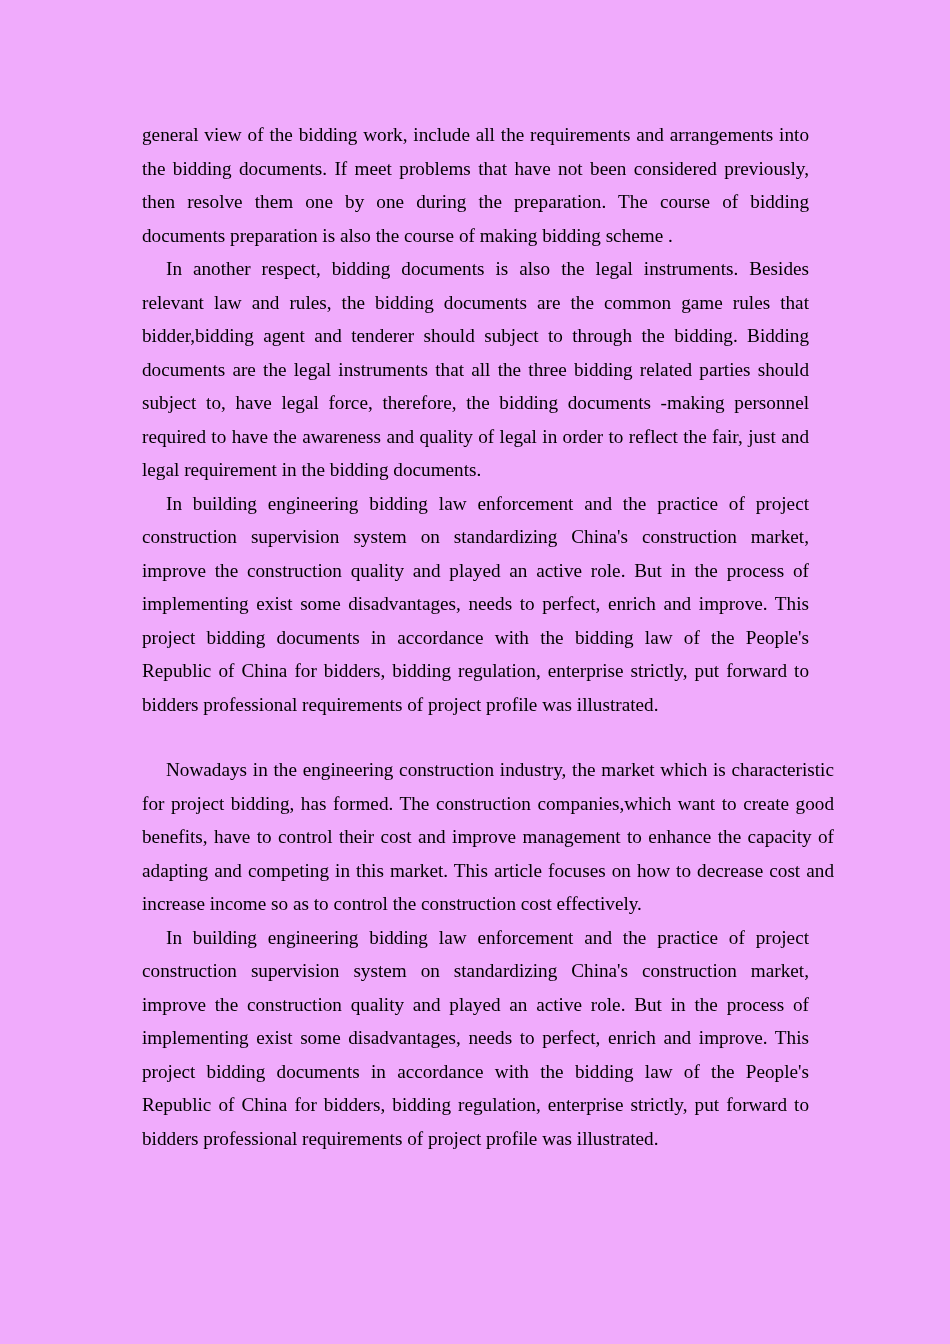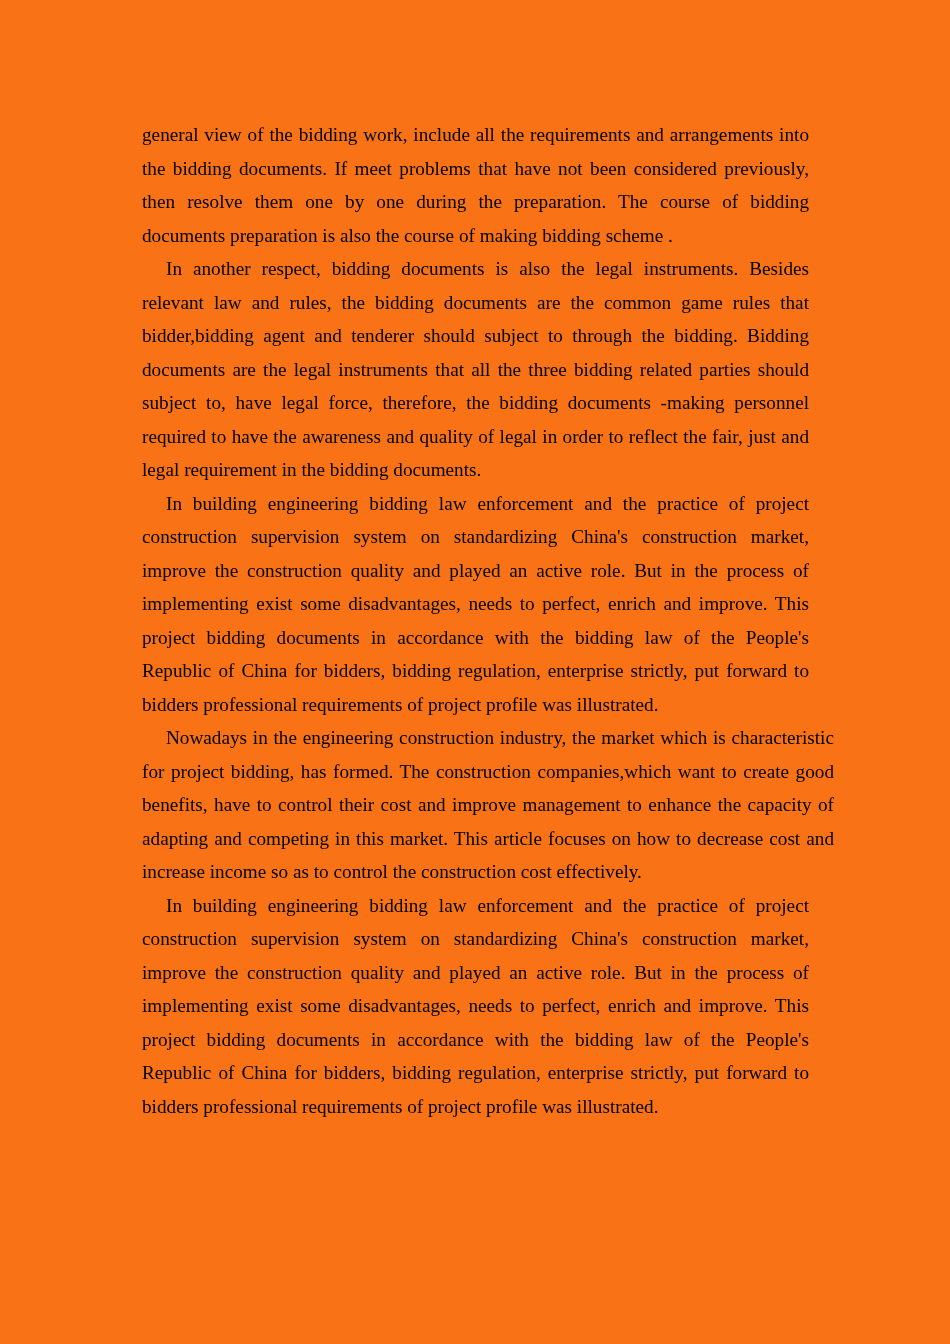--- a/index.html
+++ b/index.html
@@ -9,21 +9,21 @@
     background: #ffffff;
   }
   body {
     font-family: "Liberation Serif", "DejaVu Serif", serif;
     color: #000000;
   }
   .page {
     position: relative;
     width: 950px;
     height: 1344px;
-    background: #f97316;
+    background: #f0abfc;
     overflow: hidden;
     box-sizing: border-box;
   }
   .text-column {
     position: absolute;
     left: 142px;
     top: 118px;
     width: 667px;
   }
   .para {
@@ -39,20 +39,21 @@
     hyphens: none;
     -webkit-hyphens: none;
   }
   
   .para.no-indent {
     text-indent: 0;
   }
   
   .para.wide {
     width: 692px;
+    margin-top: 32px;
   }
 </style>
 </head>
 <body>
 
 <div class="page">
   <div class="text-column">
 
     <p class="para no-indent">general view of the bidding work, include all the requirements and arrangements into the bidding documents. If meet problems that have not been considered previously, then resolve them one by one during the preparation. The course of bidding documents preparation is also the course of making bidding scheme .</p>
 

